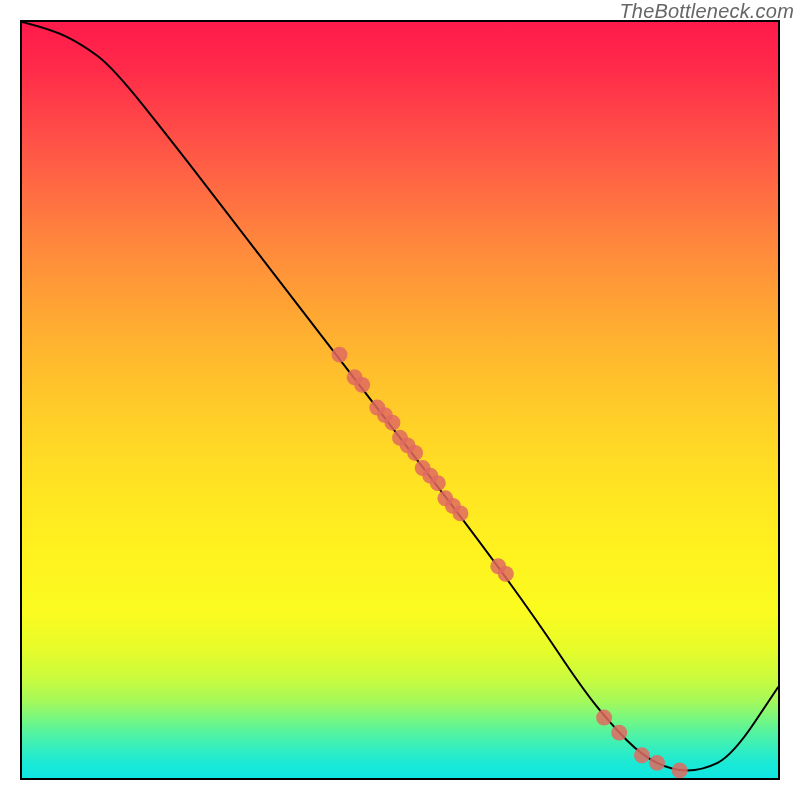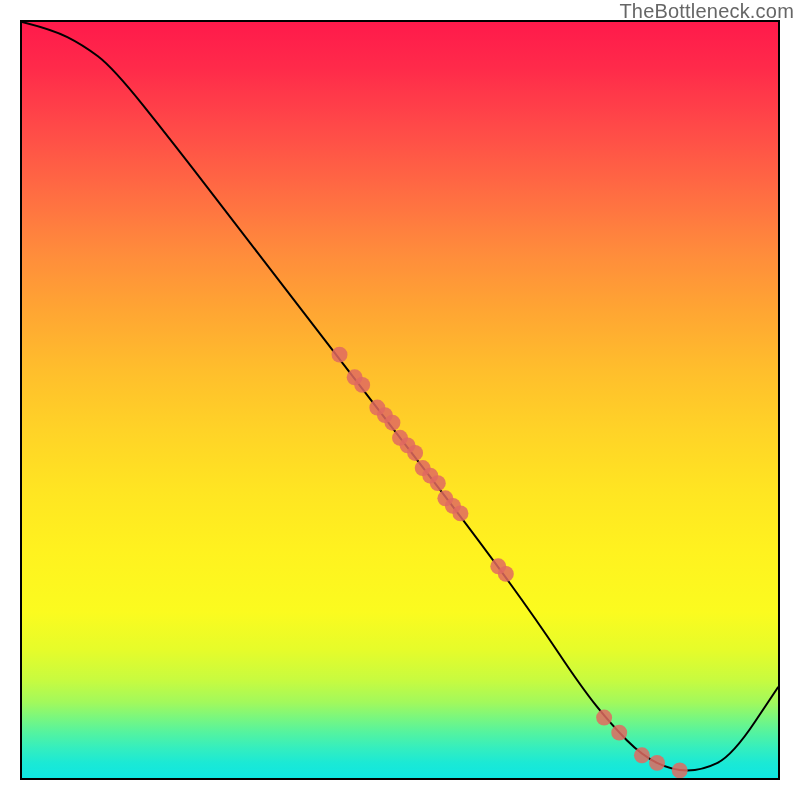--- a/index.html
+++ b/index.html
@@ -59,20 +59,21 @@
     height: 100%;
   }
   .watermark {
     position: absolute;
     top: 0;
     right: 6px;
     font-size: 20px;
     color: #666;
     font-weight: 500;
     letter-spacing: 0.2px;
+    font-style: italic;
   }
   .dot {
     fill: #e16a60;
     fill-opacity: 0.85;
   }
 </style>
 </head>
 <body>
 
 <div class="stage">

